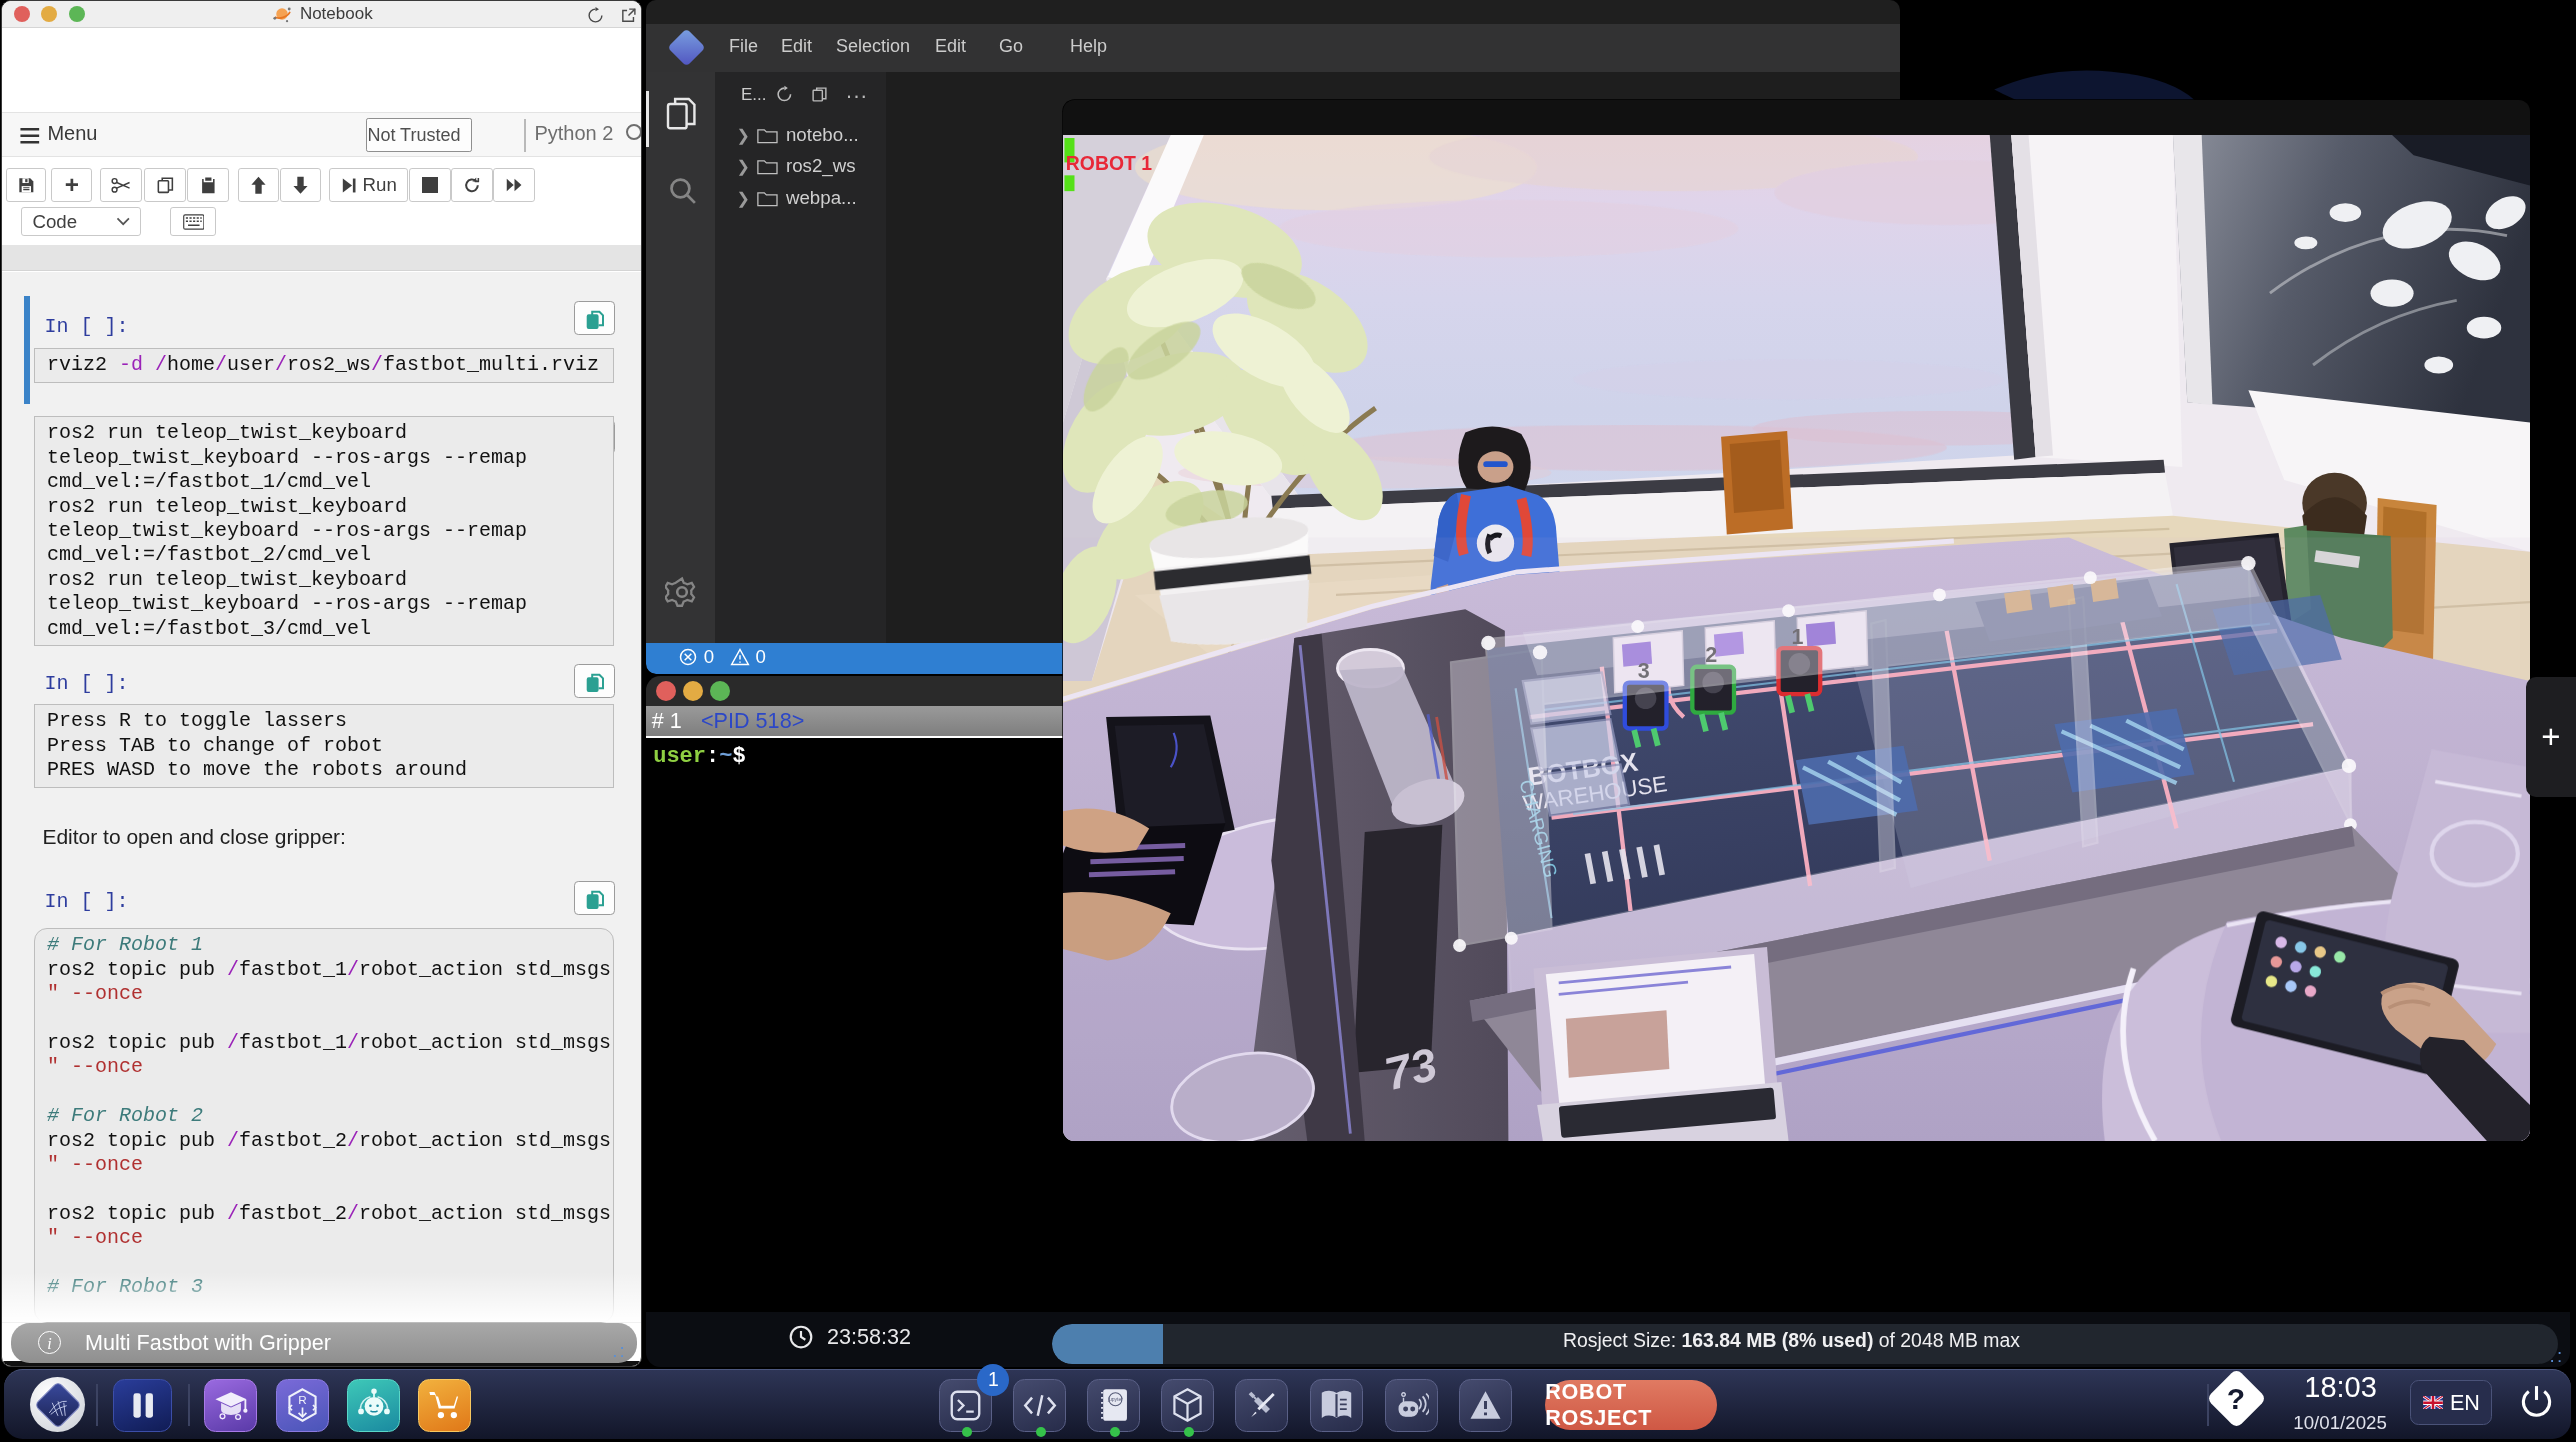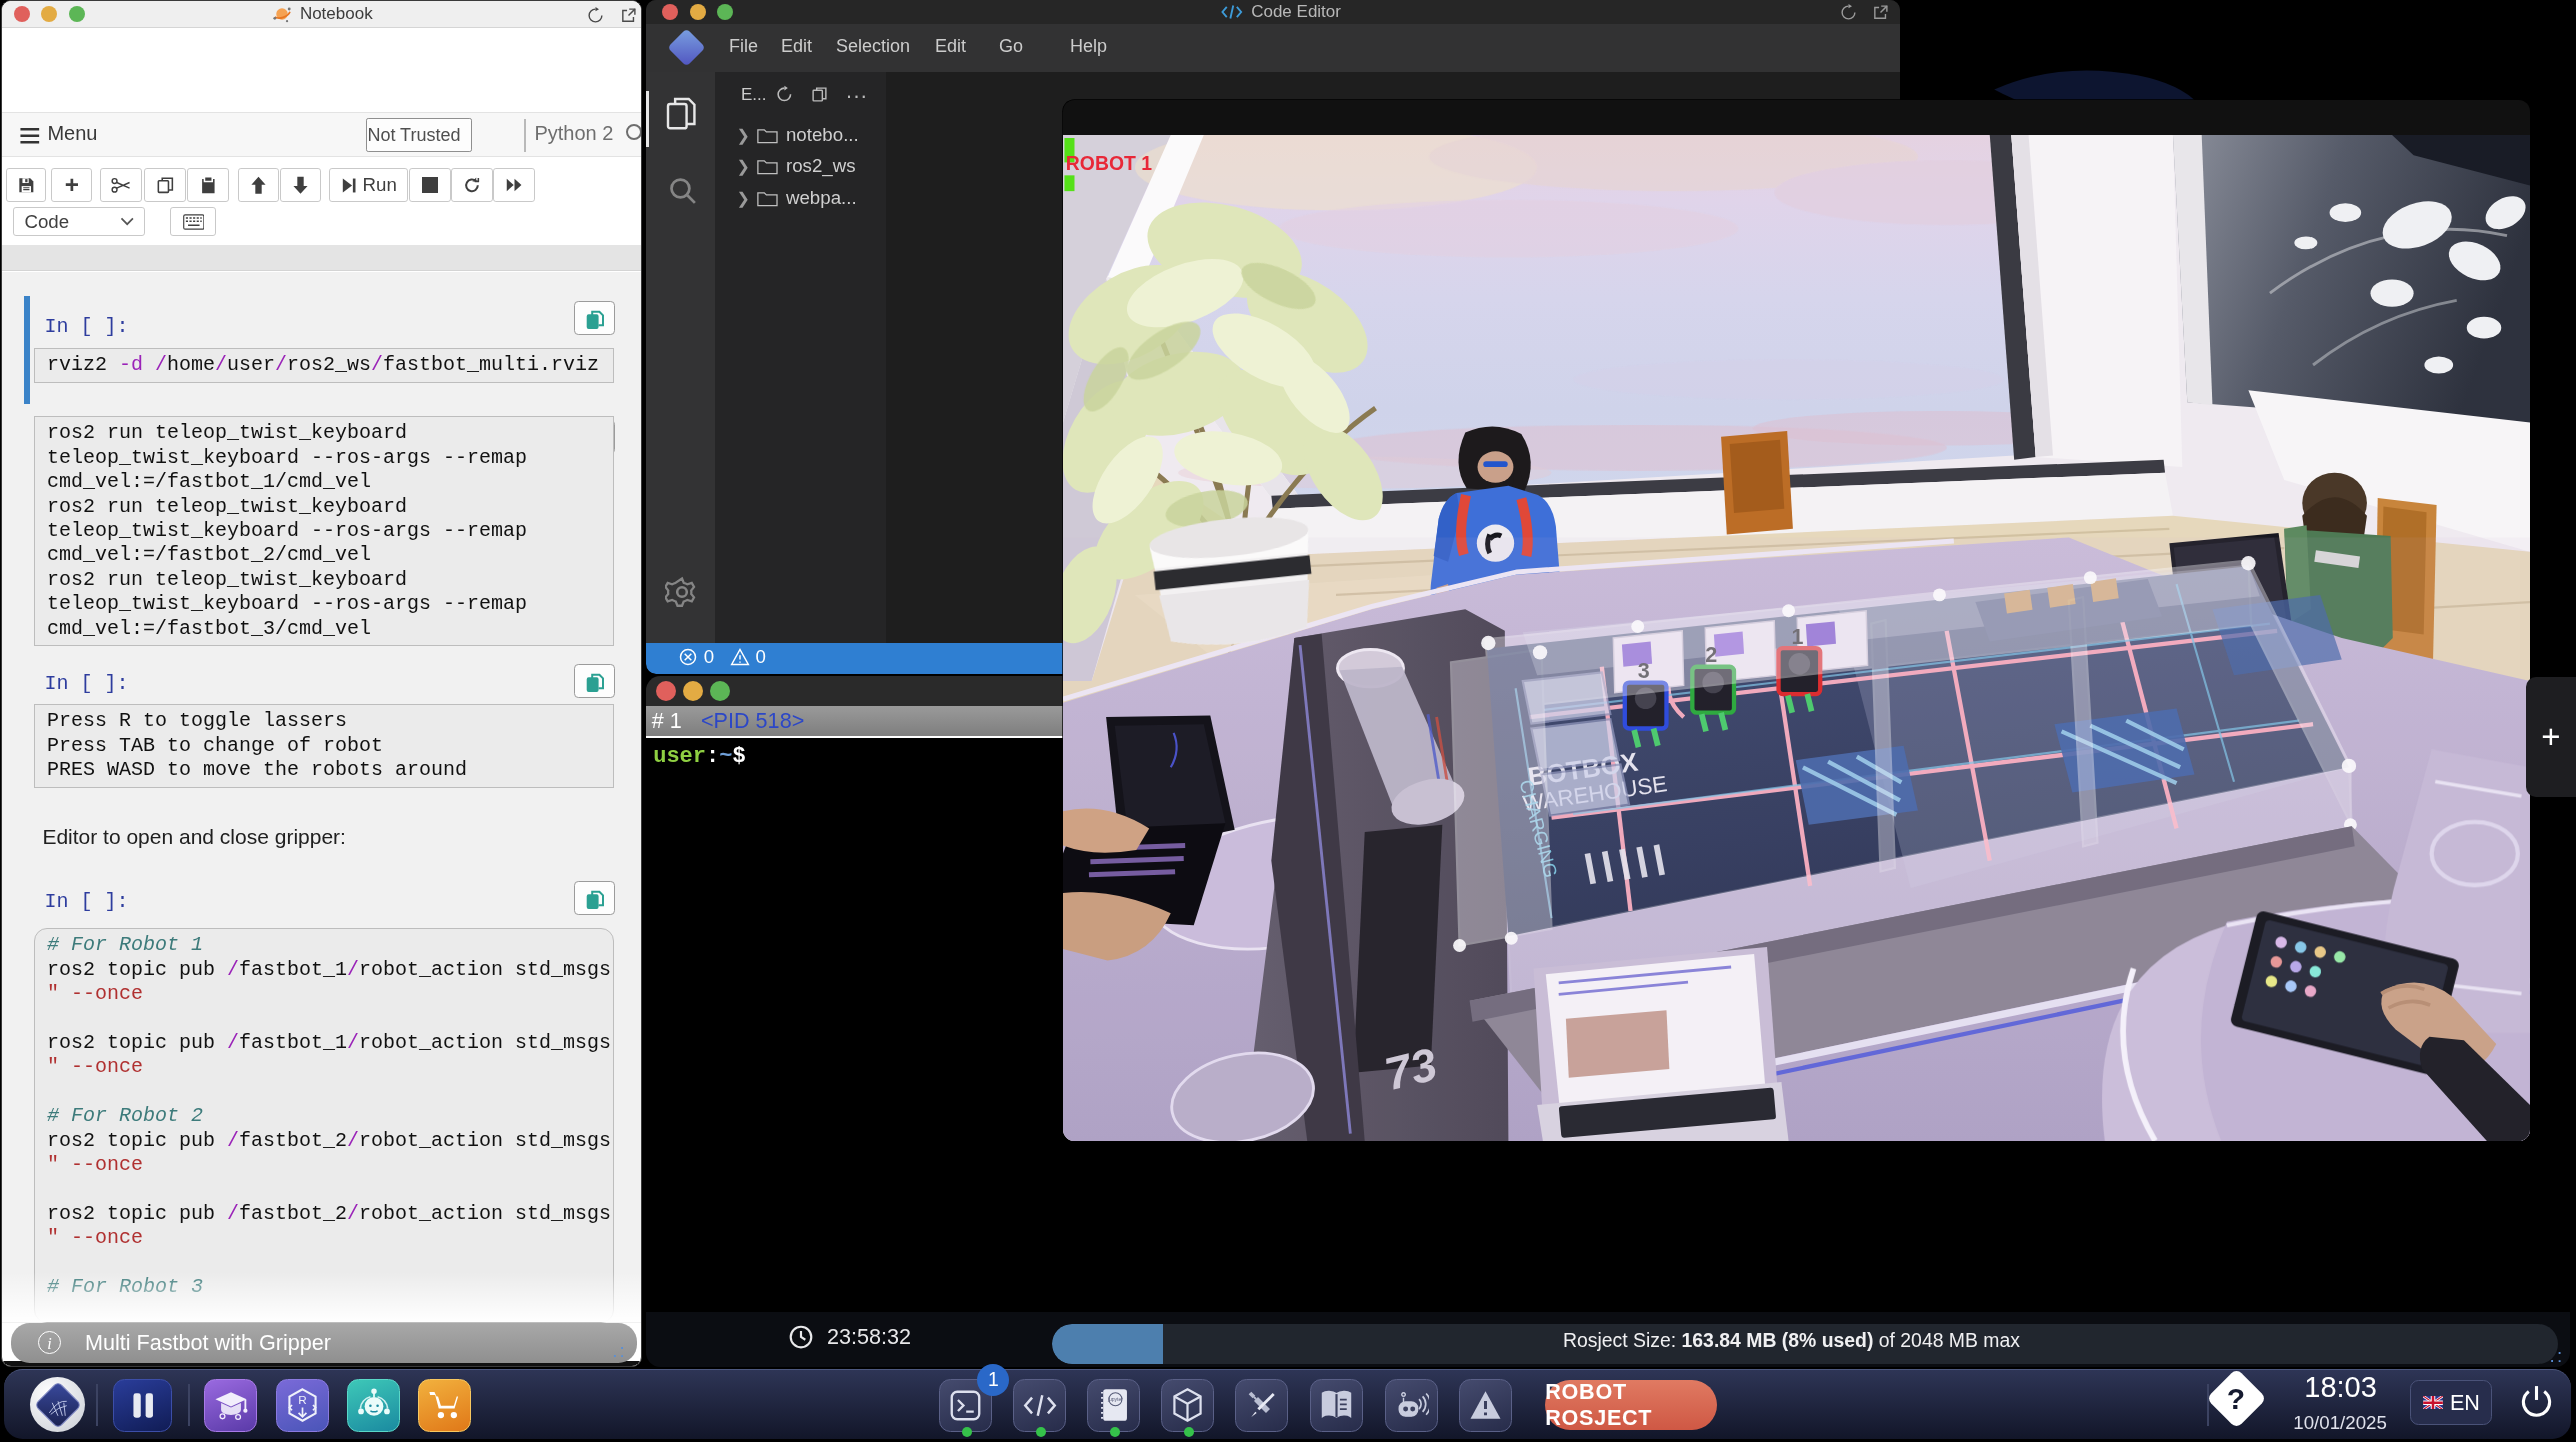--- a/index.html
+++ b/index.html
@@ -160,21 +160,21 @@
           <path d="M19.7 2.5 v4.4 h-4.6" stroke-width="2" fill="none"></path>
         </svg>
       </div>
     <div class="nbbtn" style="left:491px;width:42px;">
         <svg width="17" height="16" viewBox="0 0 22 20" fill="#3f3f3f">
           <path d="M1 2 l9 8 -9 8 z"></path>
           <path d="M11 2 l9 8 -9 8 z"></path>
         </svg>
       </div>
 
-    <div class="nbbtn" style="left:11px;top:206px;width:132px;height:29px;justify-content:flex-start;text-align:center;">
+    <div class="nbbtn" style="left:19px;top:206px;width:120px;height:29px;justify-content:flex-start;text-align:center;">
         <span style="margin-left:10px;">Code</span>
         <svg style="position:absolute;right:10px;" width="14.4" height="8.6" viewBox="0 0 20 12" fill="none" stroke="#555" stroke-width="2.4">
           <path d="M2 2 l8 8 8-8"></path>
         </svg>
       </div>
     <div class="nbbtn" style="left:168px;top:206px;width:46px;height:29px;">
         <svg width="21.6" height="16" viewBox="0 0 30 22" fill="none" stroke="#3f3f3f" stroke-width="1.6">
           <rect x="1" y="1" width="28" height="20" rx="2"></rect>
           <path d="M4 5.5 h3 M9 5.5 h3 M14 5.5 h3 M19 5.5 h3 M24 5.5 h2 M4 10 h3 M9 10 h3 M14 10 h3 M19 10 h3 M24 10 h2 M7 15.5 h16" stroke-width="2"></path>
         </svg>
@@ -239,42 +239,20 @@
     <div id="nb-fade"></div>
     <div style="position:absolute;left:0;bottom:0;width:100%;height:5px;background:#111;"></div>
     <div id="nb-status">
       <div class="abs" style="left:27px;top:8px;width:23px;height:23px;border:1.8px solid #fff;border-radius:50%;text-align:center;line-height:23px;font-size:16px;font-style:italic;font-family:'Liberation Serif',serif;">i</div>
       <span style="margin-left:74px;">Multi Fastbot with Gripper</span>
       <span style="position:absolute;right:10px;bottom:1.4px;color:#5a8fd6;font-size:18.7px;letter-spacing:2.2px;">.:</span>
     </div>
   </div>
 
   <div id="ce" class="abs">
-    <div id="ce-title">
-      <div class="tl" style="left:16px; top:4.3px;">
-          <i class="r"></i>
-          <i class="y"></i>
-          <i class="g"></i>
-        </div>
-      <div class="abs" style="left:575px;top:0;height:24px;display:flex;align-items:center;gap:8.6px;color:#b8b8b8;font-size:17px;">
-        <svg width="21.6" height="16" viewBox="0 0 30 22" fill="none" stroke="#3d9bd8" stroke-width="2.6">
-            <path d="M8 4 L2 11 l6 7 M22 4 l6 7 -6 7 M17 2 l-4 18"></path>
-          </svg>
-        <span>Code Editor</span>
-      </div>
-      <svg class="abs" style="left:1194px;top:3.6px;" width="17" height="17" viewBox="0 0 24 24" fill="none" stroke="#9a9a9a" stroke-width="2">
-          <path d="M12 3 a9 9 0 1 0 9 9"></path>
-          <path d="M12 0 l5 3 -5 3 z" fill="#9a9a9a" stroke="none"></path>
-        </svg>
-      <svg class="abs" style="left:1226px;top:3.6px;" width="17" height="17" viewBox="0 0 24 24" fill="none" stroke="#9a9a9a" stroke-width="2">
-          <path d="M10 5 H4 V20 H19 V14"></path>
-          <path d="M13 3 h8 v8"></path>
-          <path d="M21 3 L12 12"></path>
-        </svg>
-    </div>
     <div id="ce-menu">
       <div class="abs" style="left:27px;top:10px;width:27px;height:27px;border-radius:4.3px;background:linear-gradient(135deg,#7aa0e0,#5054c0);transform:rotate(45deg);"></div>
       <span class="abs" style="left:83px;top:12.2px;">File</span>
       <span class="abs" style="left:135px;top:12.2px;">Edit</span>
       <span class="abs" style="left:190px;top:12.2px;">Selection</span>
       <span class="abs" style="left:289px;top:12.2px;">Edit</span>
       <span class="abs" style="left:353px;top:12.2px;">Go</span>
       <span class="abs" style="left:424px;top:12.2px;">Help</span>
     </div>
     <div id="ce-act">

